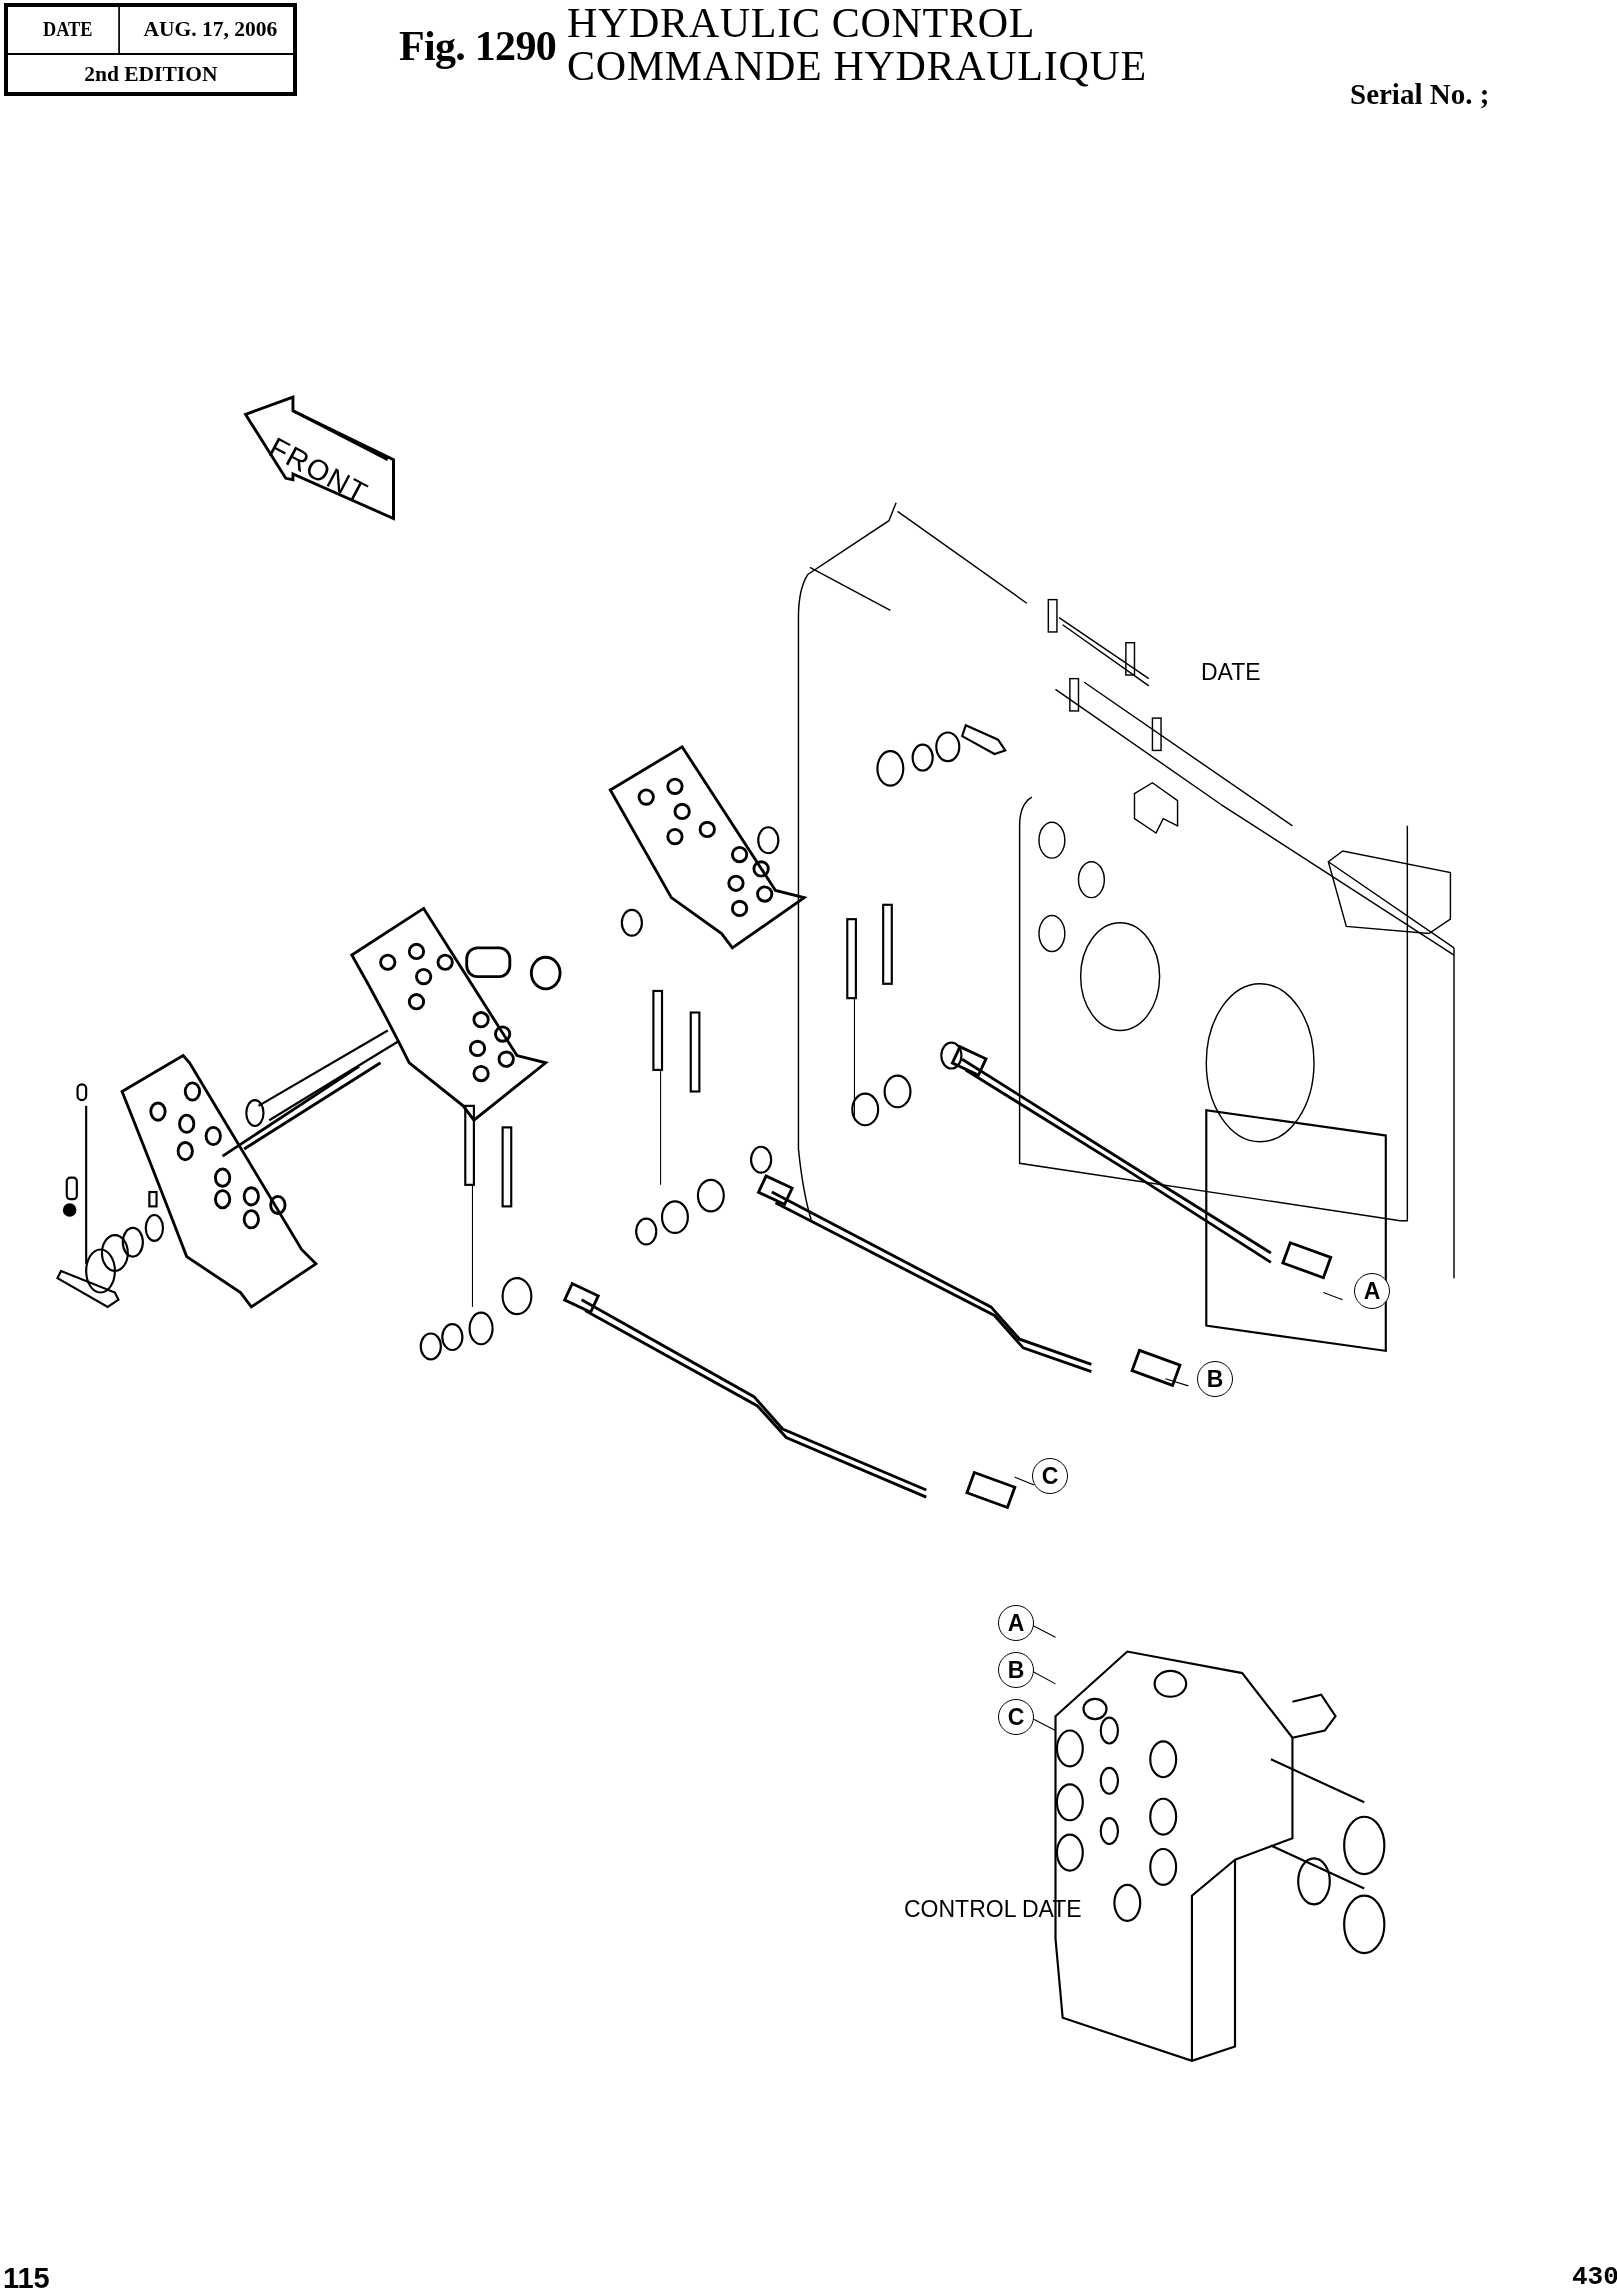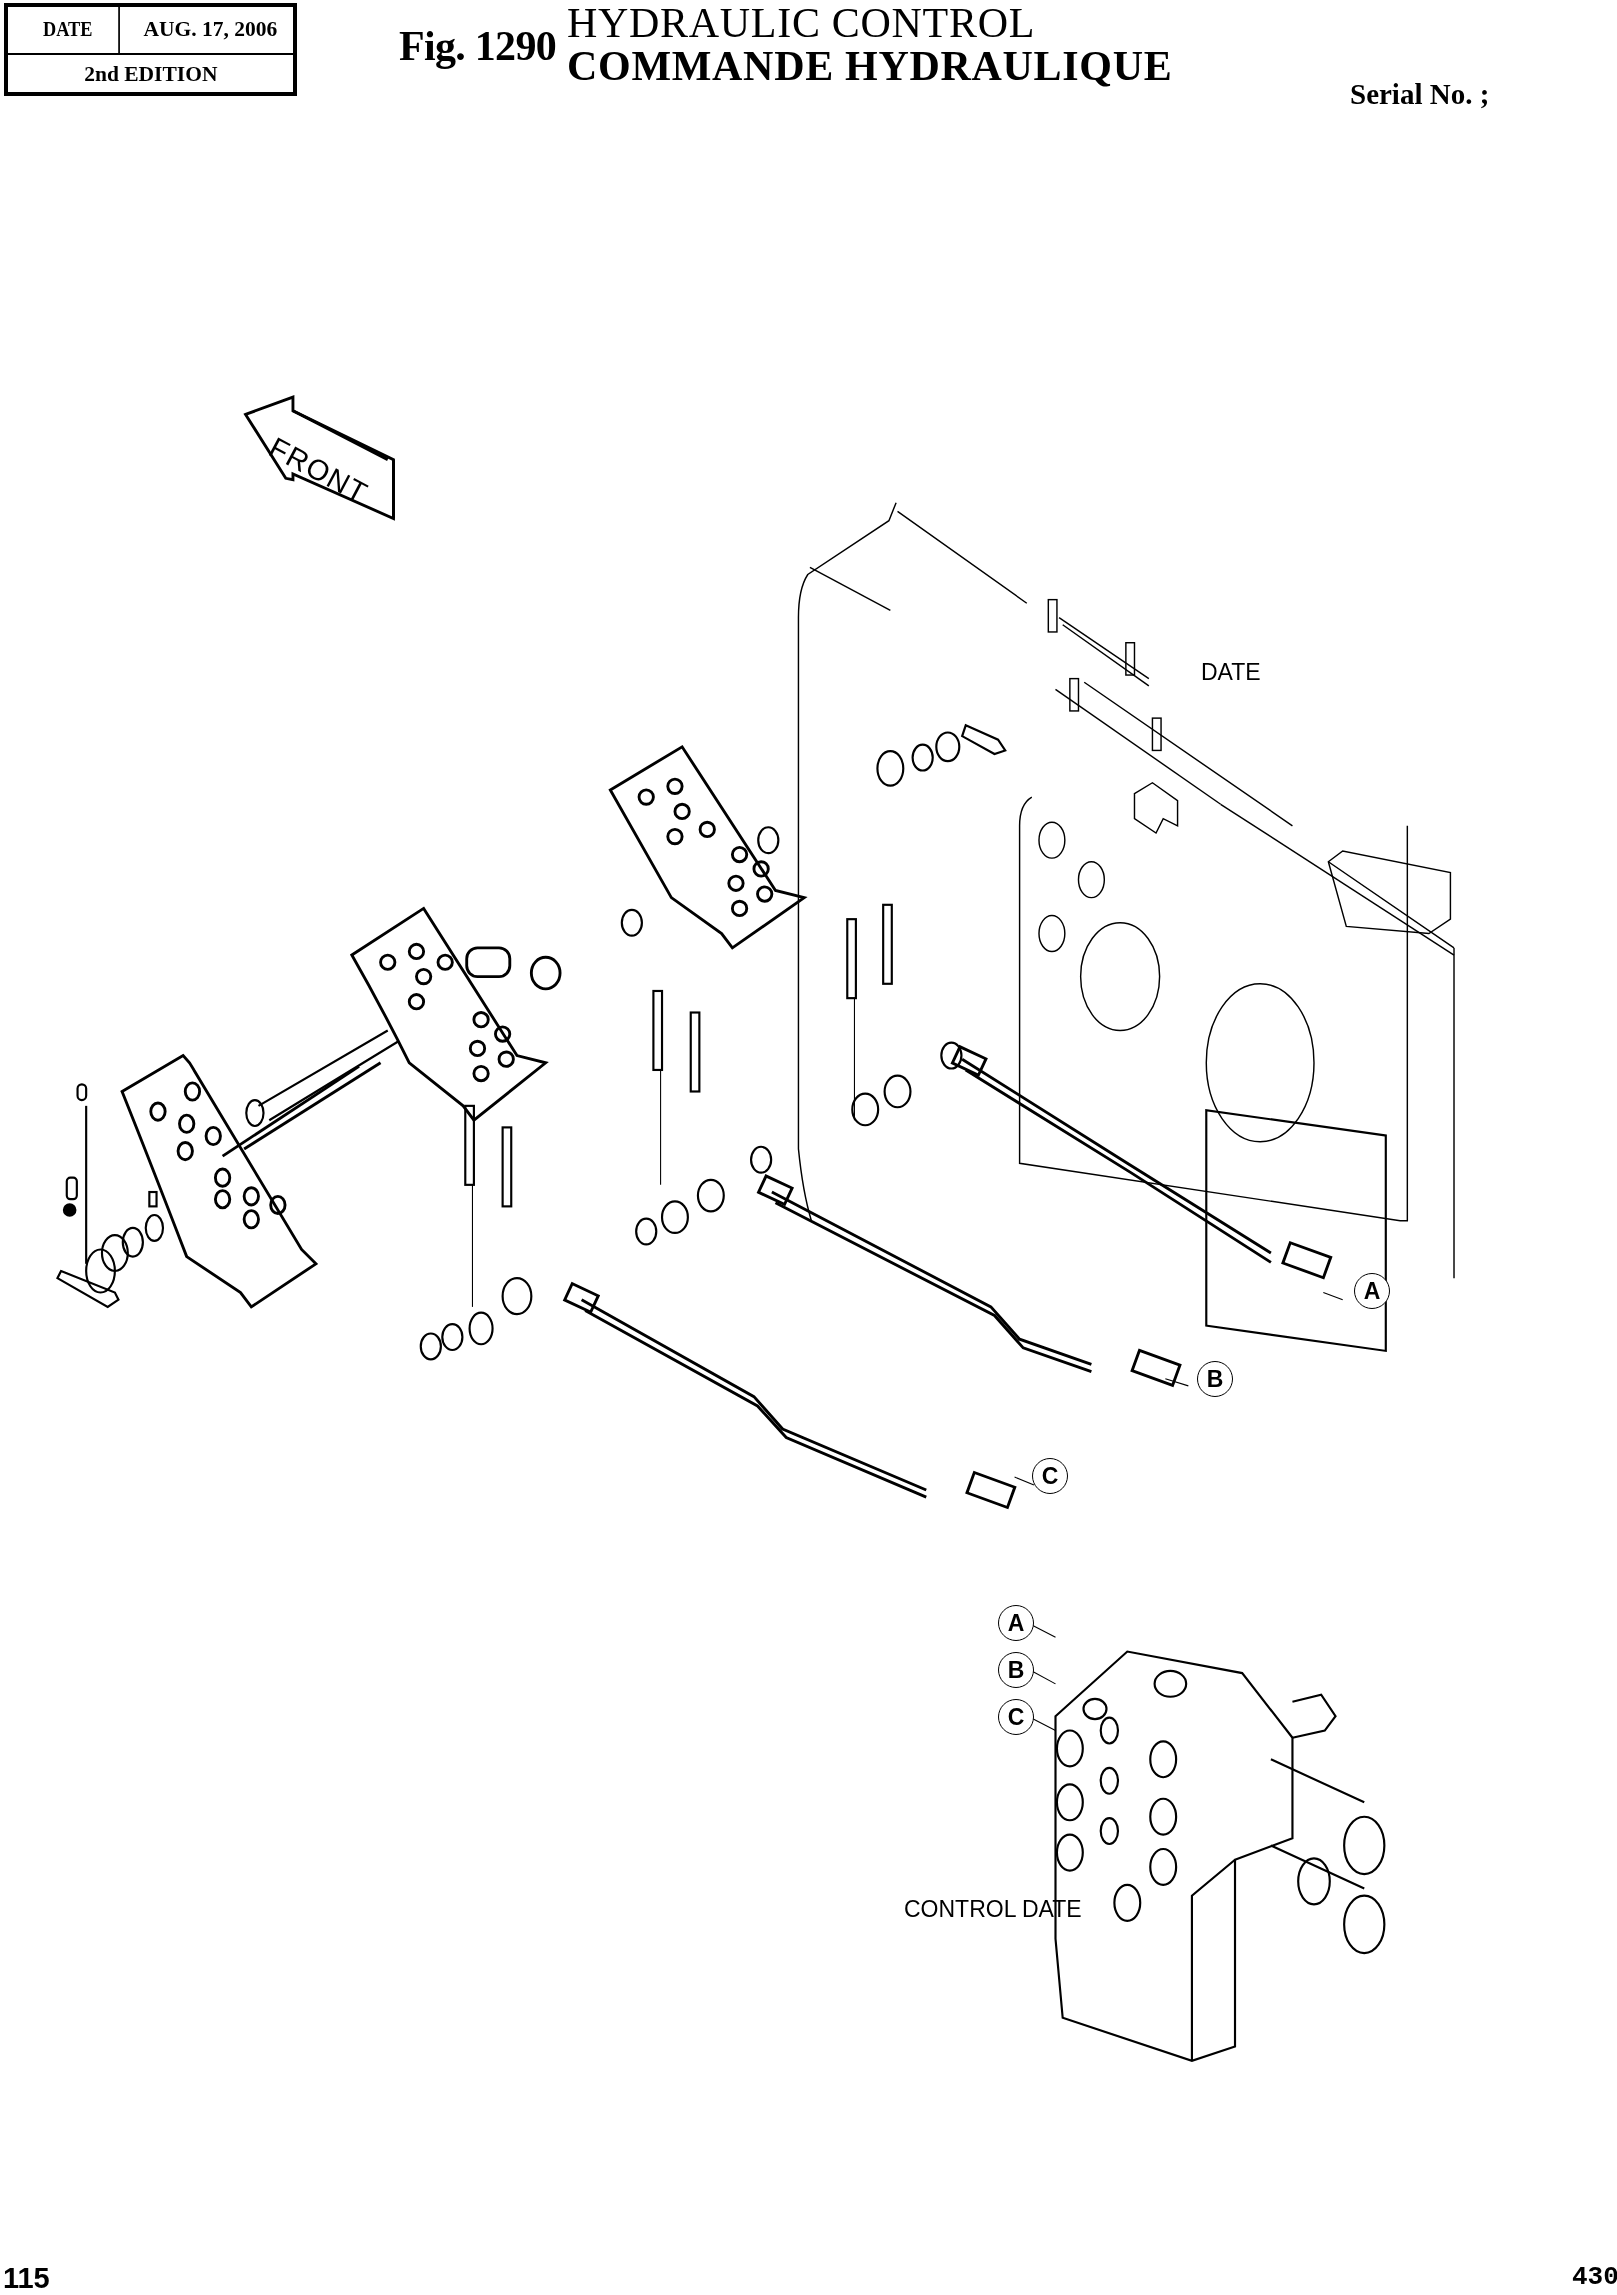--- a/index.html
+++ b/index.html
@@ -4,21 +4,21 @@
 <style>
   html,body{margin:0;padding:0;background:#fff;}
   body{width:1617px;height:2295px;position:relative;overflow:hidden;font-family:"Liberation Serif",serif;color:#000;}
   .hdr-box{position:absolute;left:4.3px;top:2.9px;width:293px;height:93px;border:4.3px solid #000;box-sizing:border-box;}
   .hdr-box .row1{position:absolute;left:0;top:0;width:100%;height:46px;border-bottom:2.9px solid #000;}
   .hdr-box .cell-date{position:absolute;left:0;top:0;width:119px;height:46px;border-right:2.2px solid #000;display:flex;align-items:center;justify-content:center;font-weight:bold;font-size:21.5px;transform:scaleX(0.85);}
   .hdr-box .cell-dateval{position:absolute;left:119px;top:0;right:0;height:46px;display:flex;align-items:center;justify-content:center;font-weight:bold;font-size:21.5px;}
   .hdr-box .row2{position:absolute;left:0;top:49px;width:100%;height:37px;display:flex;align-items:center;justify-content:center;font-weight:bold;font-size:21.5px;}
   .fig{position:absolute;left:399px;top:21.5px;font-size:42px;font-weight:bold;letter-spacing:-0.7px;}
   .title1{position:absolute;left:567px;top:-1.4px;font-size:42px;font-weight:normal;letter-spacing:0.7px;}
-  .title2{position:absolute;left:567px;top:42px;font-size:42px;font-weight:bold;letter-spacing:0.7px;}
+  .title2{position:absolute;left:567px;top:42px;font-size:42px;font-weight:normal;letter-spacing:0.7px;}
   .serial{position:absolute;left:1350px;top:78px;font-size:29px;font-weight:bold;}
   .pg-left{position:absolute;left:2.9px;top:2262px;font-family:"Liberation Sans",sans-serif;font-weight:bold;font-size:29px;}
   .pg-right{position:absolute;left:1572px;top:2262px;font-family:Liberation Mono, monospace;font-weight:bold;font-size:26px;}
   .diagram{position:absolute;left:0;top:0;width:1617px;height:2295px;}
   .lbl{position:absolute;font-family:"Liberation Sans",sans-serif;font-size:23px;}
   .callout{position:absolute;width:34px;height:34px;border:1.4px solid #000;border-radius:50%;display:flex;align-items:center;justify-content:center;font-family:"Liberation Sans",sans-serif;font-weight:bold;font-size:23px;background:#fff;}
   .front-txt{position:absolute;left:279px;top:431px;font-family:"Liberation Sans",sans-serif;font-size:29px;transform:rotate(28deg);transform-origin:left top;letter-spacing:1.4px;}
 </style>
 </head>
 <body>

